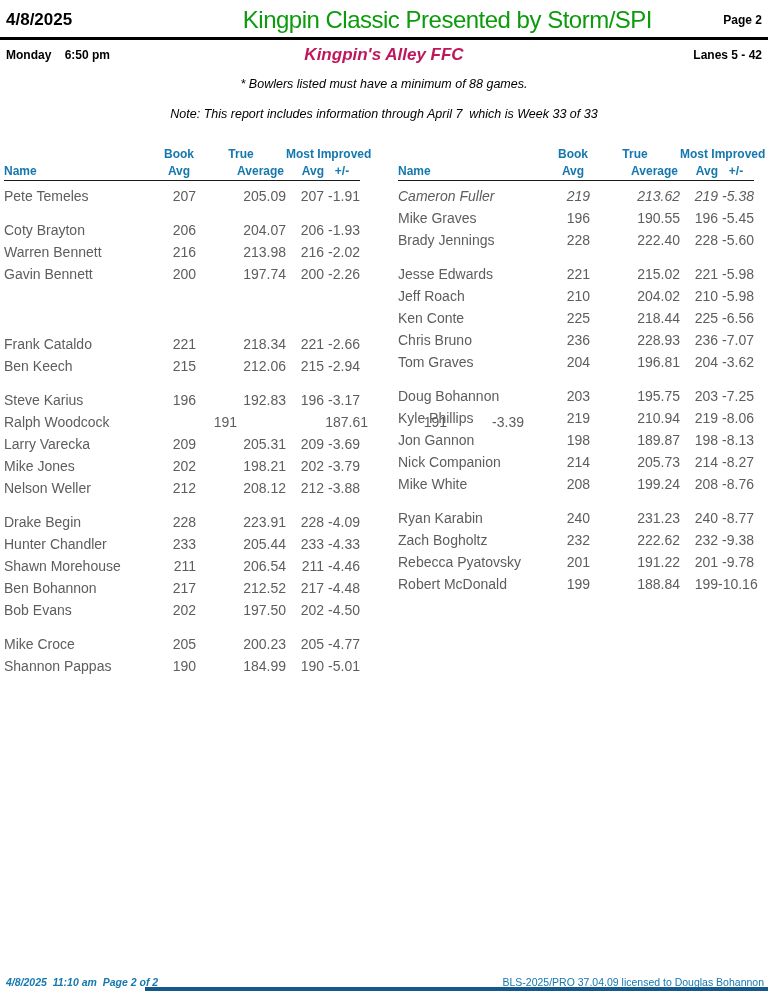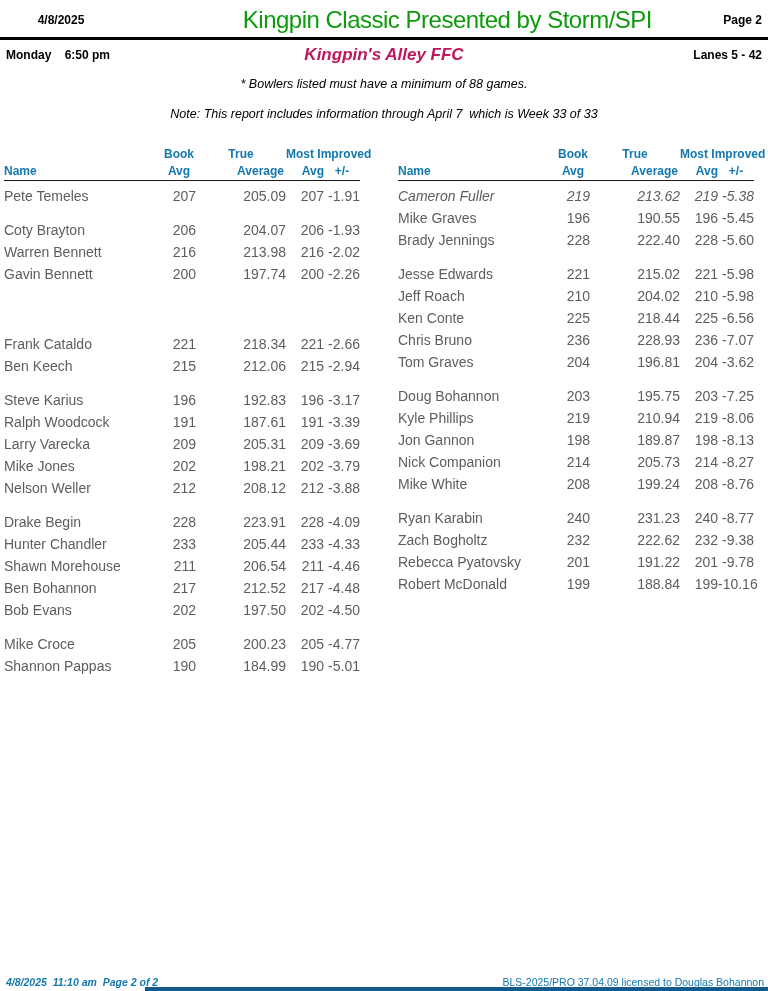--- a/index.html
+++ b/index.html
@@ -2,21 +2,21 @@
 <html><head>
 <meta charset="utf-8">
 <style>
   html,body{margin:0;padding:0;background:#fff;}
   .page{
     position:relative;width:768px;height:991px;overflow:hidden;background:#fff;
     font-family:"Liberation Sans",sans-serif;color:#000;
   }
   
   .top-row{display:flex;align-items:center;padding:6px 6px 0 6px;}
-  .hdr-date{width:110px;font-size:12px;font-weight:bold;text-align:center;}
+  .hdr-date{width:110px;font-size:17px;font-weight:bold;}
   .page-title{flex:1;text-align:right;font-size:24px;font-weight:normal;letter-spacing:-0.5px;margin:0;}
   .hdr-page{width:110px;text-align:right;font-size:12px;font-weight:bold;}
   .title-rule{height:3px;background:#000;margin-top:3px;}
   .sub-row{display:flex;align-items:center;padding:5px 6px 0 6px;}
   .hdr-daytime{width:150px;font-size:12px;font-weight:bold;white-space:pre;}
   .center-name{flex:1;text-align:center;font-size:17px;font-weight:bold;font-style:italic;}
   .hdr-lanes{width:150px;text-align:right;font-size:12px;font-weight:bold;}
   .note1{margin-top:12px;text-align:center;font-size:12.5px;font-style:italic;}
   .note2{margin-top:16px;text-align:center;font-size:12.5px;font-style:italic;white-space:pre;}
   
@@ -135,21 +135,21 @@
             </div>
           </div>
           <div class="tgroup">
             <div class="trow" style="color: rgb(93, 93, 93);">
               <span class="c-name">Steve Karius</span>
               <span class="num">196</span>
               <span class="num">192.83</span>
               <span class="num">196</span>
               <span class="num">-3.17</span>
             </div>
-            <div class="trow" style="color: rgb(93, 93, 93);">
+            <div class="trow" style="color: rgb(93, 93, 93); gap: 41px;">
               <span class="c-name">Ralph Woodcock</span>
               <span class="num">191</span>
               <span class="num">187.61</span>
               <span class="num">191</span>
               <span class="num">-3.39</span>
             </div>
             <div class="trow" style="color: rgb(93, 93, 93);">
               <span class="c-name">Larry Varecka</span>
               <span class="num">209</span>
               <span class="num">205.31</span>

